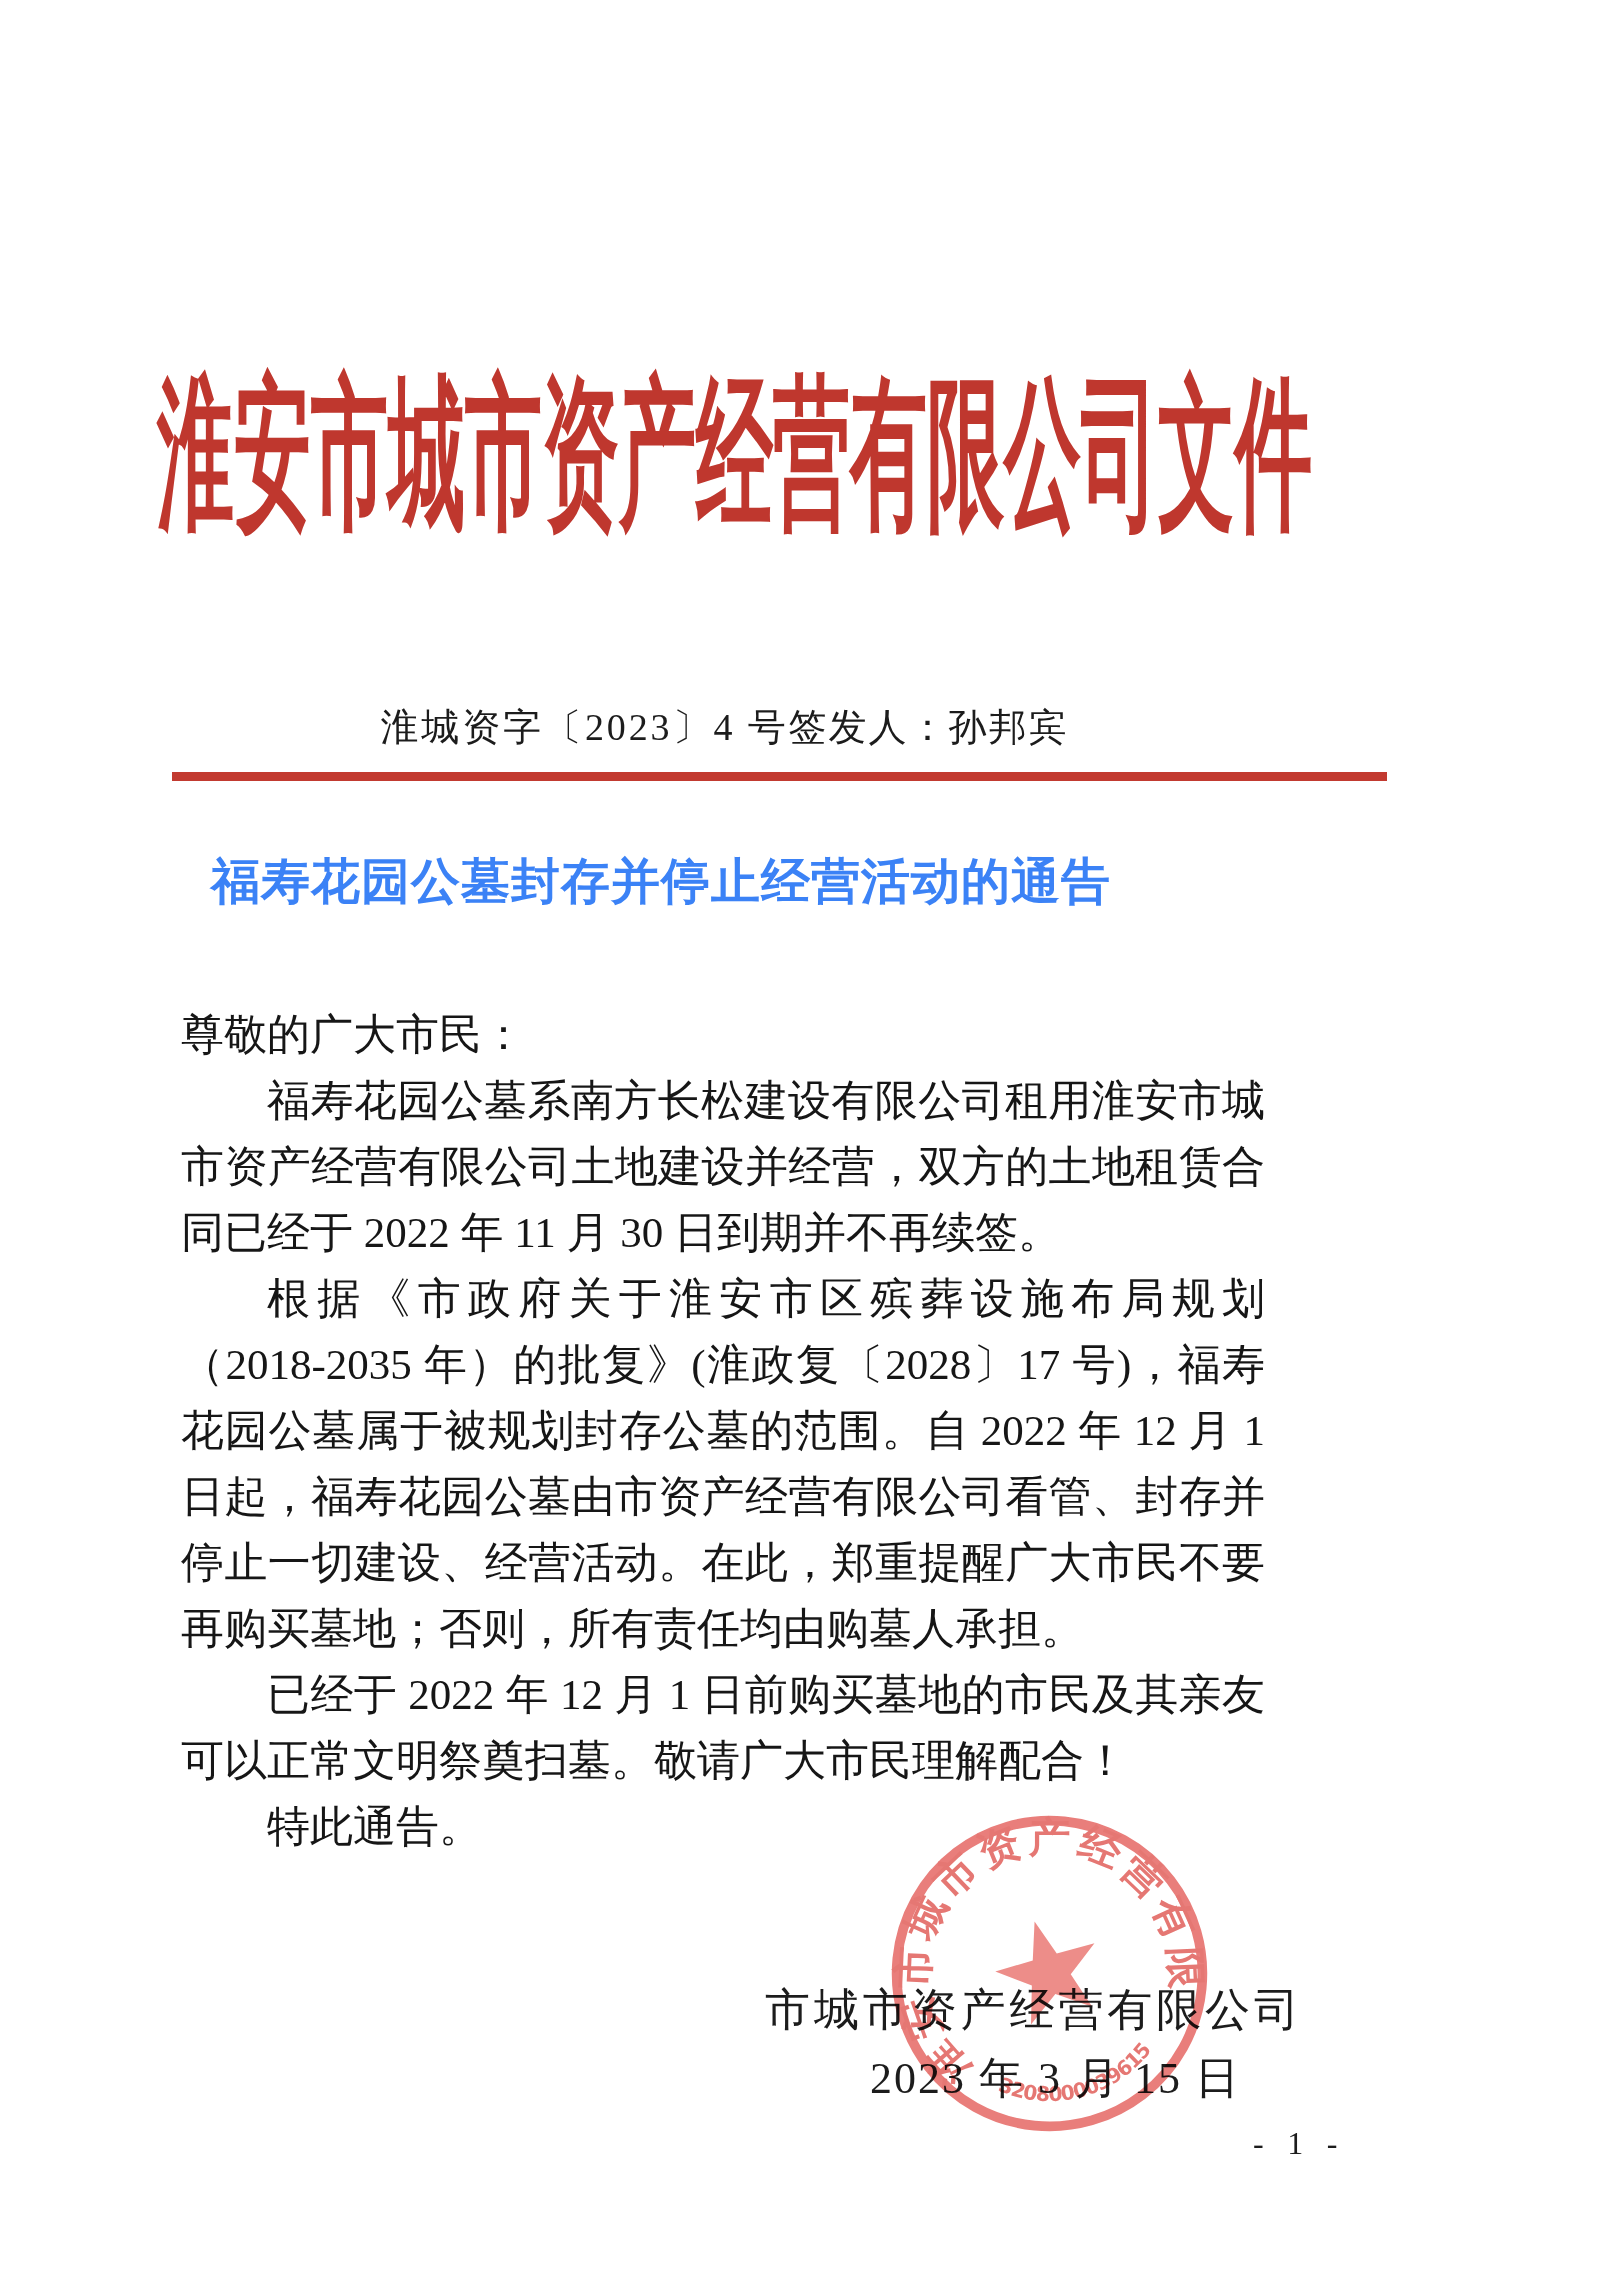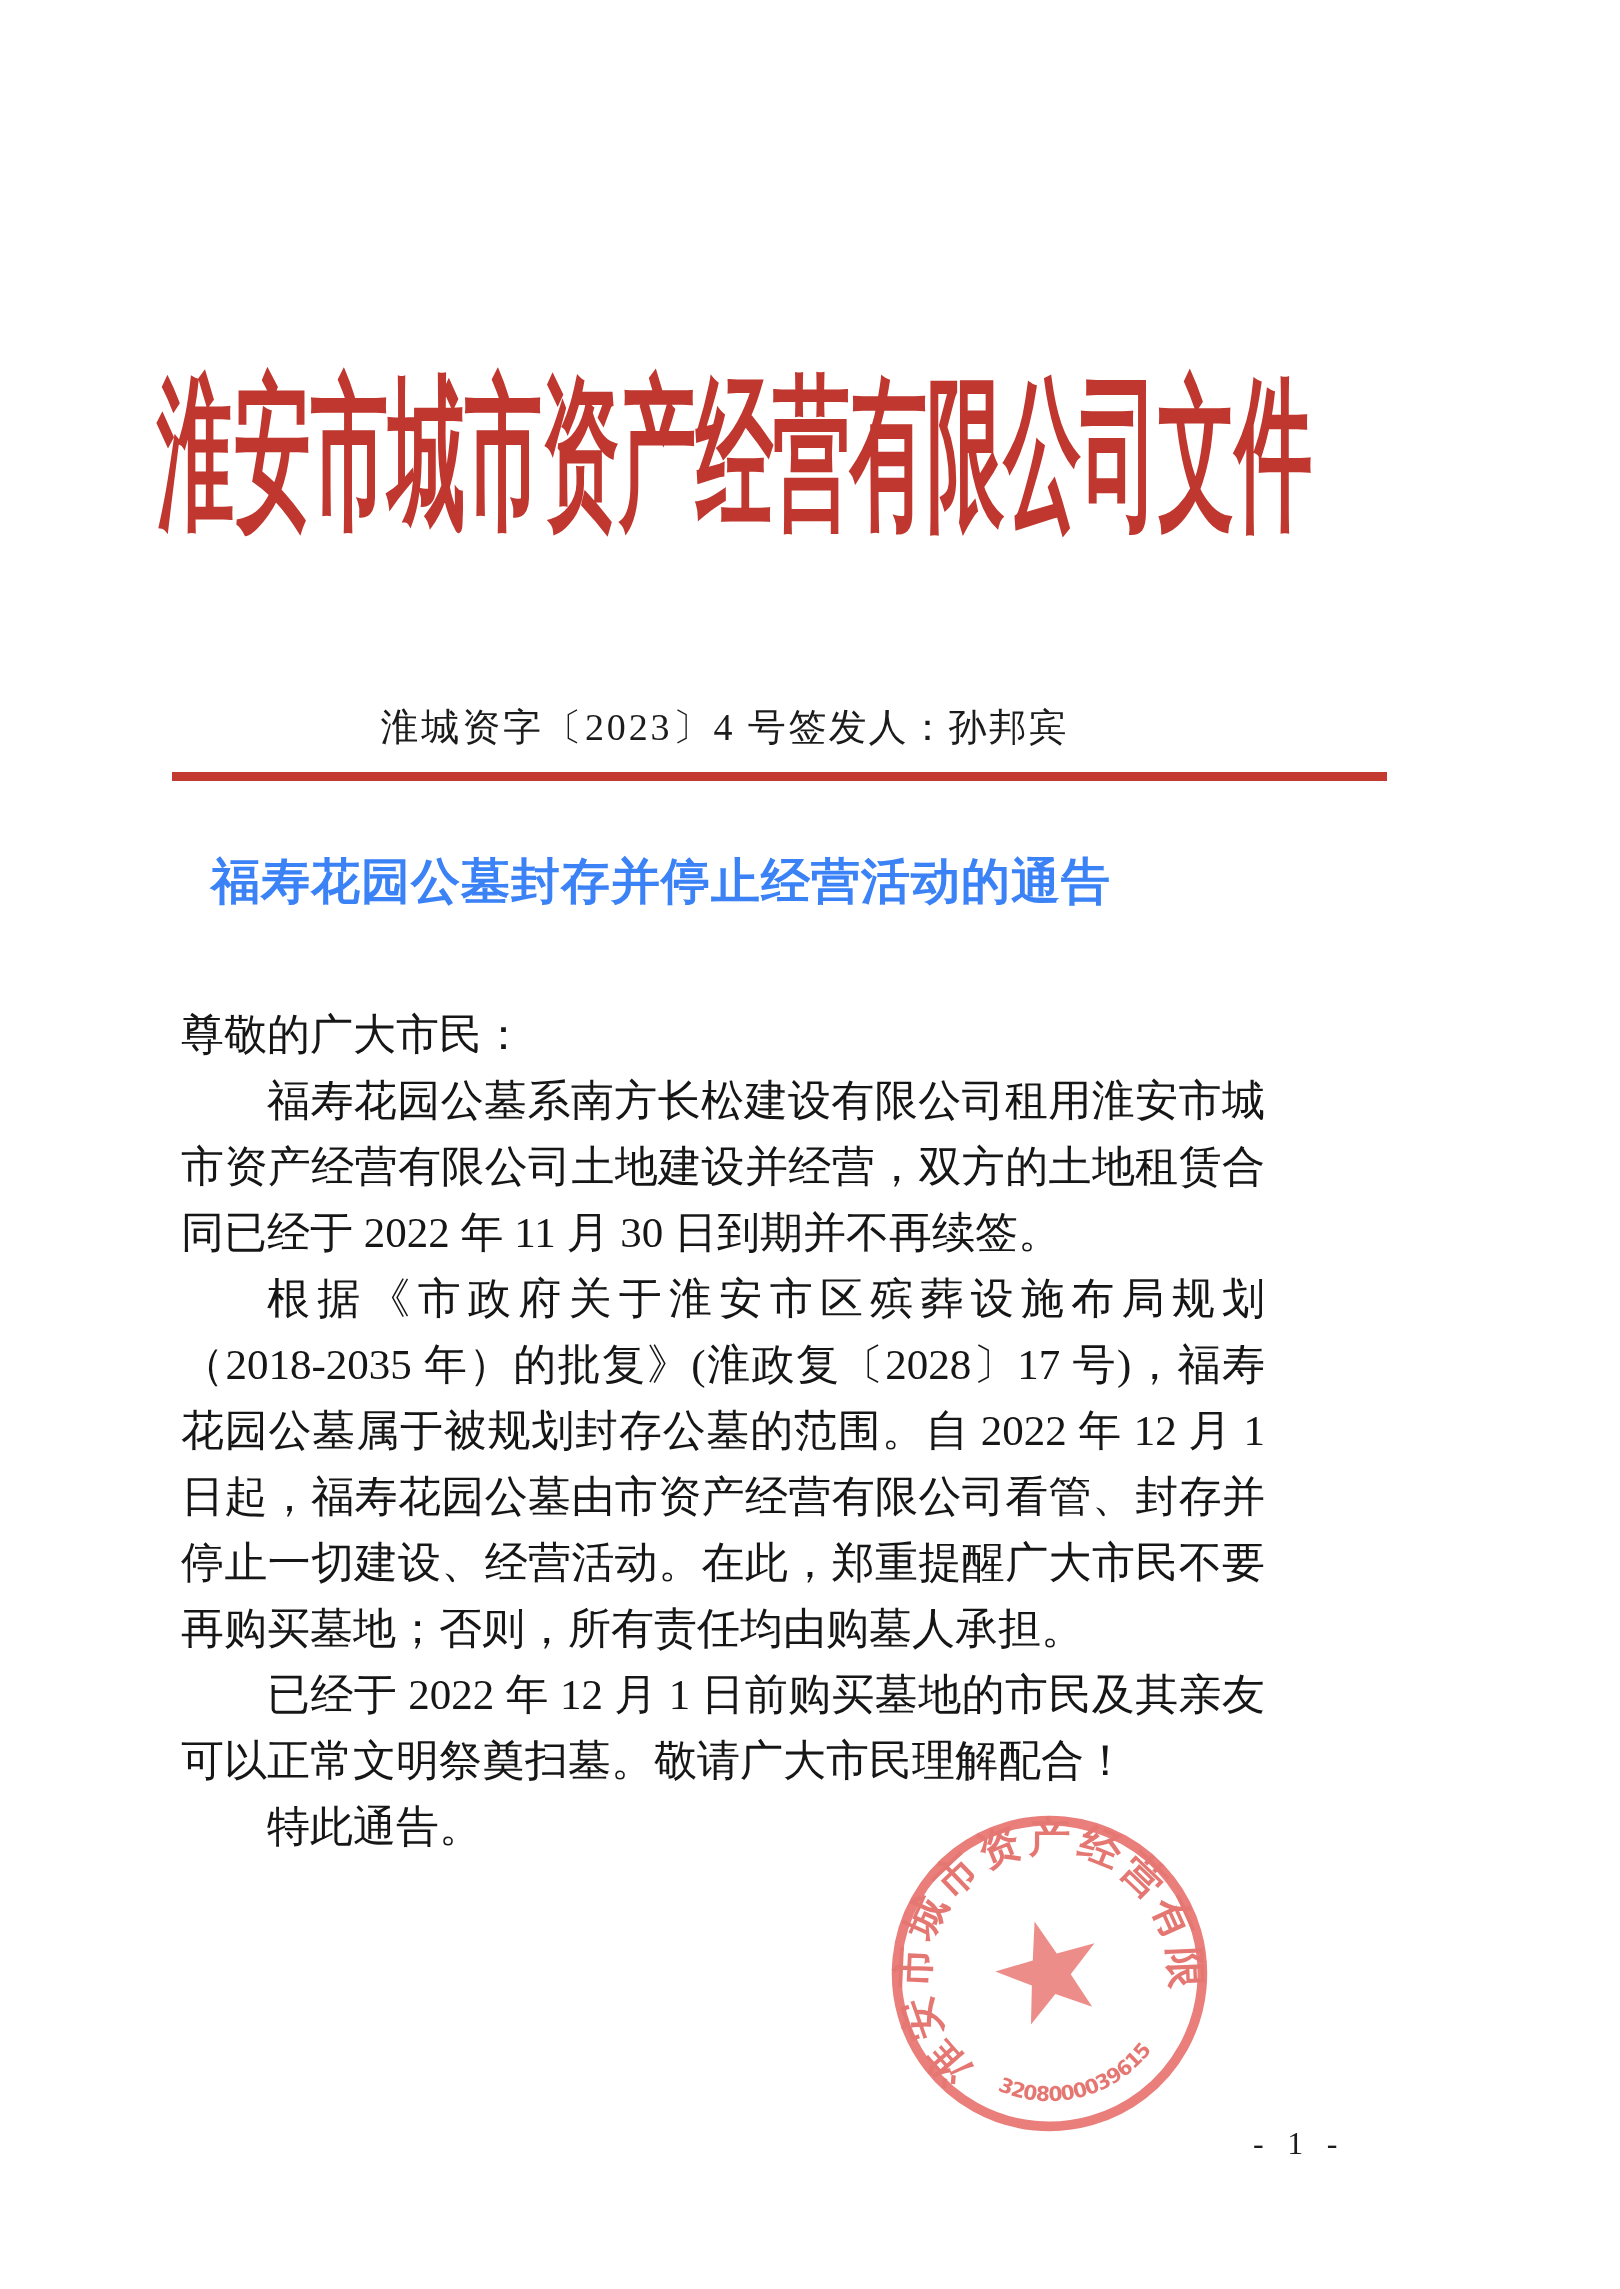--- a/index.html
+++ b/index.html
@@ -85,21 +85,23 @@
   <div class="doc-title">福寿花园公墓封存并停止经营活动的通告</div>
 
   <div class="body-text">
     <p class="salutation">尊敬的广大市民：</p>
     <p>福寿花园公墓系南方长松建设有限公司租用淮安市城市资产经营有限公司土地建设并经营，双方的土地租赁合同已经于 2022 年 11 月 30 日到期并不再续签。</p>
     <p>根据《市政府关于淮安市区殡葬设施布局规划（2018-2035 年）的批复》(淮政复〔2028〕17 号)，福寿花园公墓属于被规划封存公墓的范围。自 2022 年 12 月 1 日起，福寿花园公墓由市资产经营有限公司看管、封存并停止一切建设、经营活动。在此，郑重提醒广大市民不要再购买墓地；否则，所有责任均由购墓人承担。</p>
     <p>已经于 2022 年 12 月 1 日前购买墓地的市民及其亲友可以正常文明祭奠扫墓。敬请广大市民理解配合！</p>
     <p>特此通告。</p>
   </div>
 
+  <div class="closing-sign">市城市资产经营有限公司</div>
 
+  <div class="closing-date">2023 年 3 月 15 日</div>
 
   <div class="page-number">- 1 -</div>
 
   <svg class="seal" viewBox="0 0 340 340">
     <g transform="rotate(-16 170 170)" opacity="0.82">
       <circle cx="170" cy="170" r="158" fill="none" stroke="#e4625e" stroke-width="10"></circle>
       <polygon points="170,114 182.9,152.2 223.3,152.7 190.9,176.8 202.9,215.3 170,192 137.1,215.3 149.1,176.8 116.7,152.7 157.1,152.2" fill="#e9756f"></polygon>
       <path id="sealTextArc" d="M 66.8 242.3 A 126 126 0 1 1 273.2 242.3" fill="none"></path>
       <path id="sealNumArc" d="M 85.1 271 A 132 132 0 0 0 254.9 271" fill="none"></path>
       <text font-size="43" fill="#e05a55" font-weight="bold" font-family="'Liberation Serif','DejaVu Serif',serif">

